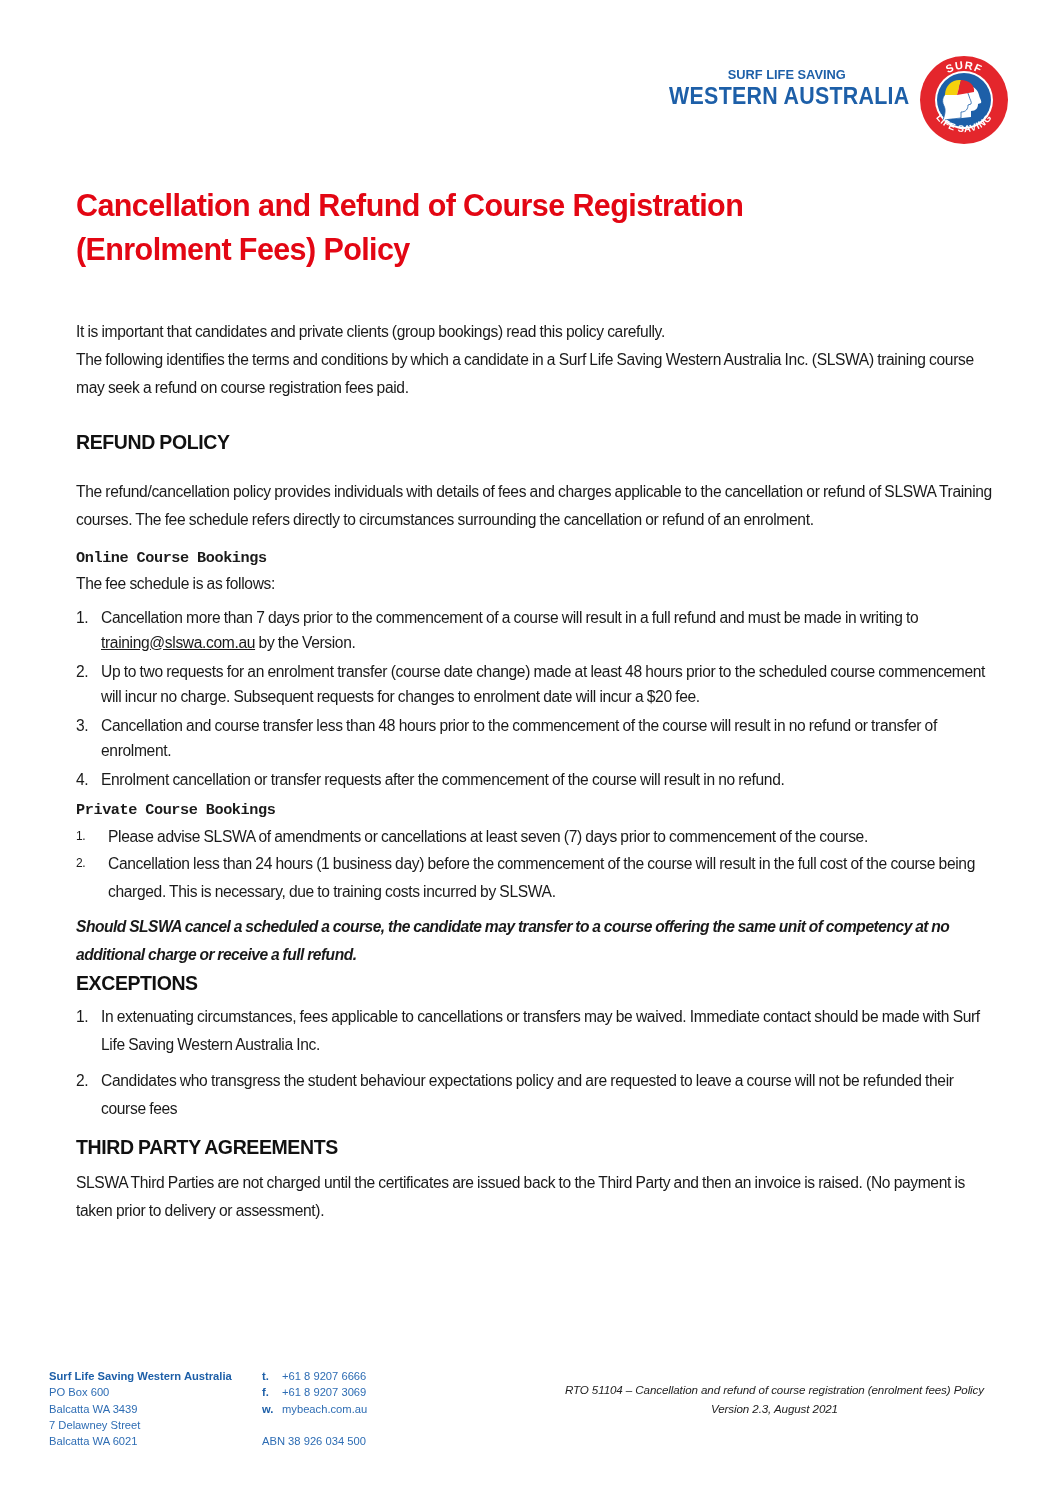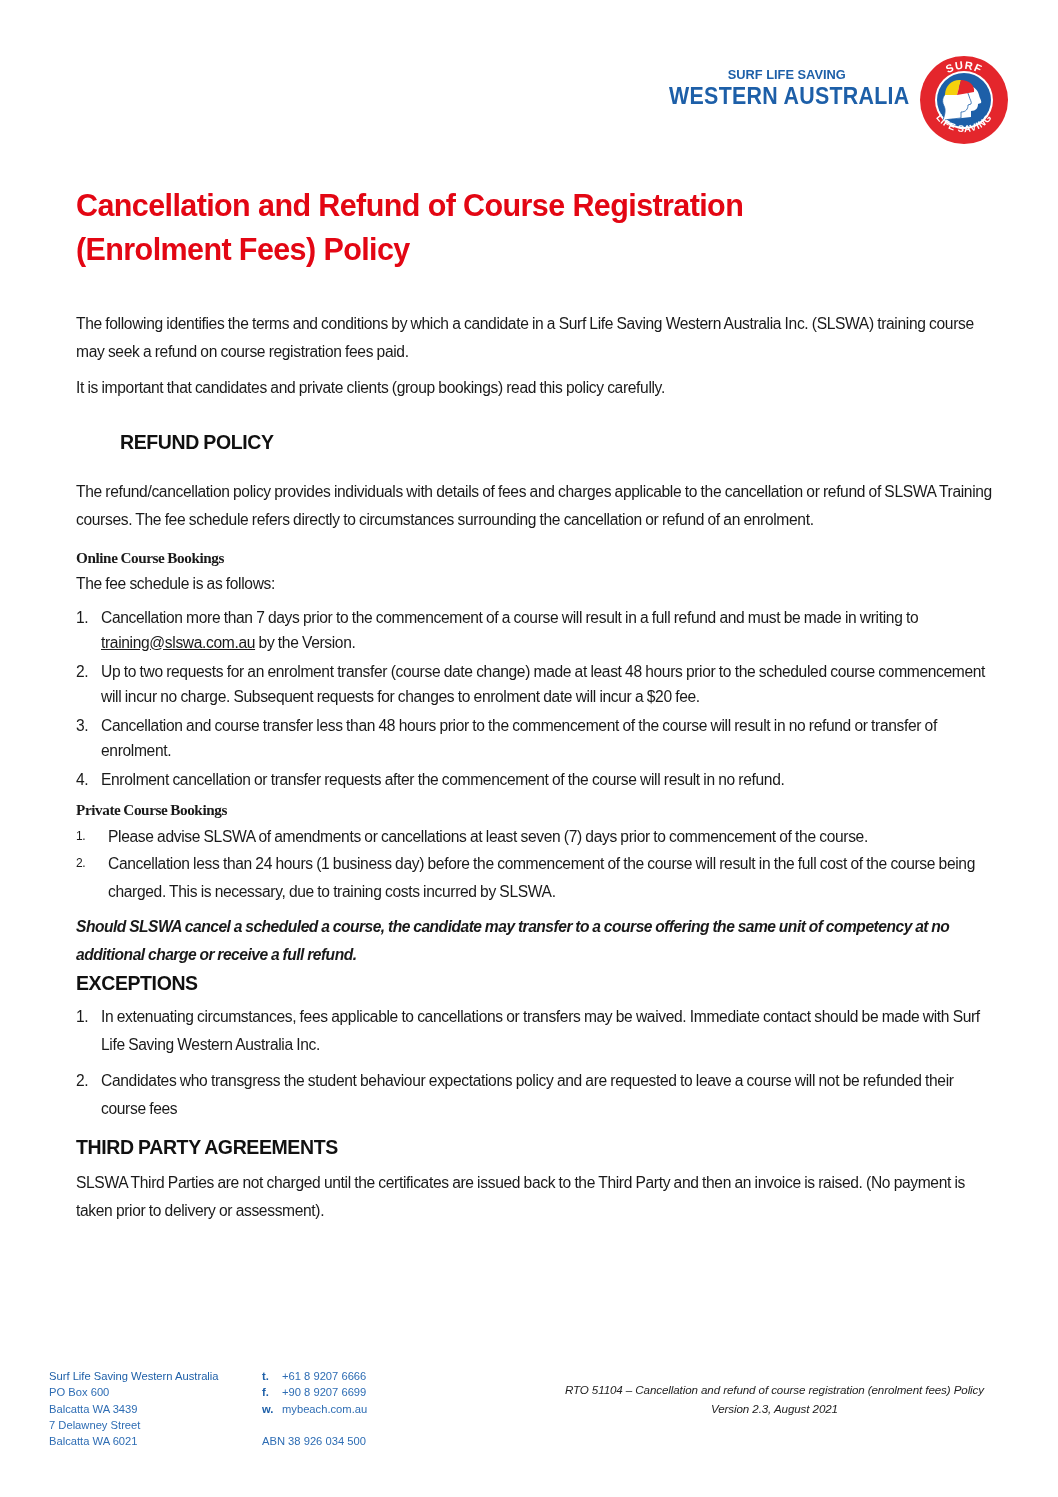--- a/index.html
+++ b/index.html
@@ -85,27 +85,27 @@
       margin: 0;
       font-family: "Liberation Sans", sans-serif;
       font-weight: bold;
       font-size: 19.5px;
       letter-spacing: -0.4px;
       line-height: 28px;
       color: #111;
     }
     h3 {
       margin: 0;
-      font-family: Liberation Serif, serif;
+      font-family: Liberation Mono, monospace;
       font-weight: bold;
       font-size: 15.2px;
       letter-spacing: -0.4px;
       line-height: 26px;
     }
-    .sec-refund { margin-top: 26px; margin-left: 44px; }
+    .sec-refund { margin-top: 26px; }
     .sec-refund-body { margin-top: 22px; line-height: 27.5px; }
     .online-head { margin-top: 12px; }
     .fee-intro { line-height: 25px; }
 
     ol {
       margin: 0;
       padding: 0;
       list-style: none;
     }
     ol.online { margin-top: 10px; }
@@ -160,21 +160,21 @@
     .footer-left {
       position: absolute;
       left: 49px;
       top: 1368px;
       font-family: "Liberation Sans", sans-serif;
       font-size: 11.2px;
       line-height: 16.3px;
       color: #2e6db4;
     }
     .footer-left .org {
-      font-weight: normal;
+      font-weight: bold;
       color: #1d5fa8;
       text-align: center;
     }
     .footer-mid {
       position: absolute;
       left: 262px;
       top: 1368px;
       font-family: "Liberation Sans", sans-serif;
       font-size: 11.2px;
       line-height: 16.3px;
@@ -231,22 +231,22 @@
       <textPath href="#arcBottom" startOffset="50%" text-anchor="middle">LIFE SAVING</textPath>
     </text>
   </svg>
 
   <h1 class="title">
     <span>Cancellation and Refund of Course Registration</span><br>
     <span>(Enrolment Fees) Policy</span>
   </h1>
 
   <div class="content">
+    <p class="para mt-10">It is important that candidates and private clients (group bookings) read this policy carefully.</p>
     <p class="para">The following identifies the terms and conditions by which a candidate in a Surf Life Saving Western Australia Inc. (SLSWA) training course may seek a refund on course registration fees paid.</p>
-    <p class="para mt-10">It is important that candidates and private clients (group bookings) read this policy carefully.</p>
 
     <h2 class="sec-refund">REFUND POLICY</h2>
     <p class="sec-refund-body">The refund/cancellation policy provides individuals with details of fees and charges applicable to the cancellation or refund of SLSWA Training courses. The fee schedule refers directly to circumstances surrounding the cancellation or refund of an enrolment.</p>
 
     <h3 class="online-head">Online Course Bookings</h3>
     <p class="fee-intro">The fee schedule is as follows:</p>
 
     <ol class="online">
       <li>
         <span class="num">1.</span>
@@ -304,21 +304,21 @@
     <div>Balcatta WA 6021</div>
   </div>
 
   <div class="footer-mid">
     <div class="row">
       <span class="lbl">t.</span>
       <span>+61 8 9207 6666</span>
     </div>
     <div class="row">
       <span class="lbl">f.</span>
-      <span>+90 8 9207 6699</span>
+      <span>+61 8 9207 3069</span>
     </div>
     <div class="row">
       <span class="lbl">w.</span>
       <span>mybeach.com.au</span>
     </div>
     <div class="gap"></div>
     <div>ABN 38 926 034 500</div>
   </div>
 
   <div class="footer-right">

